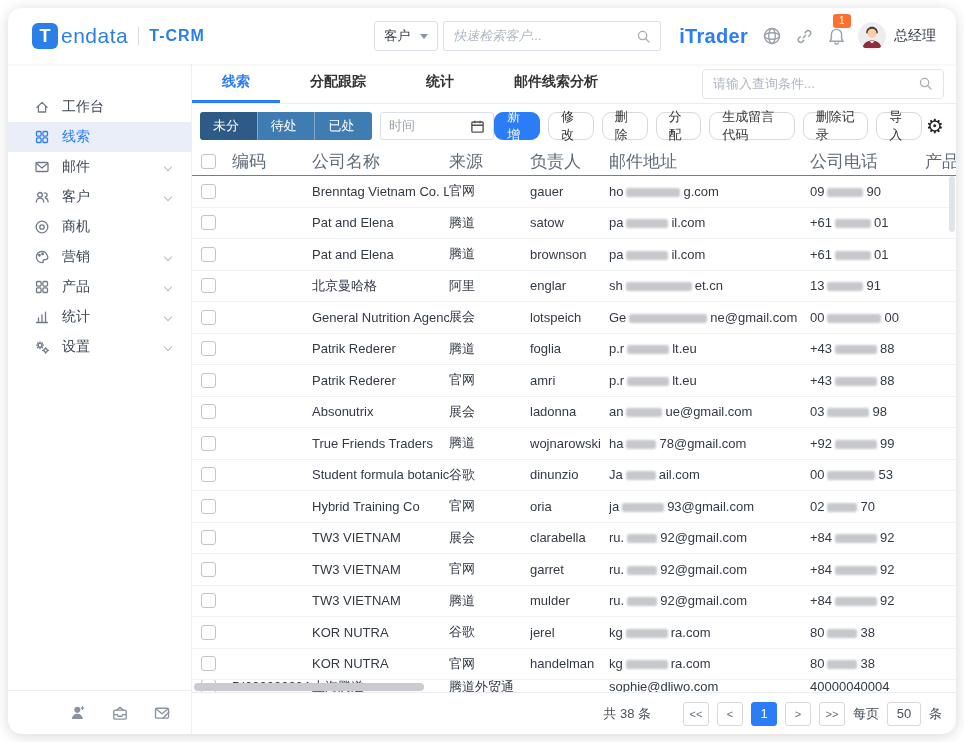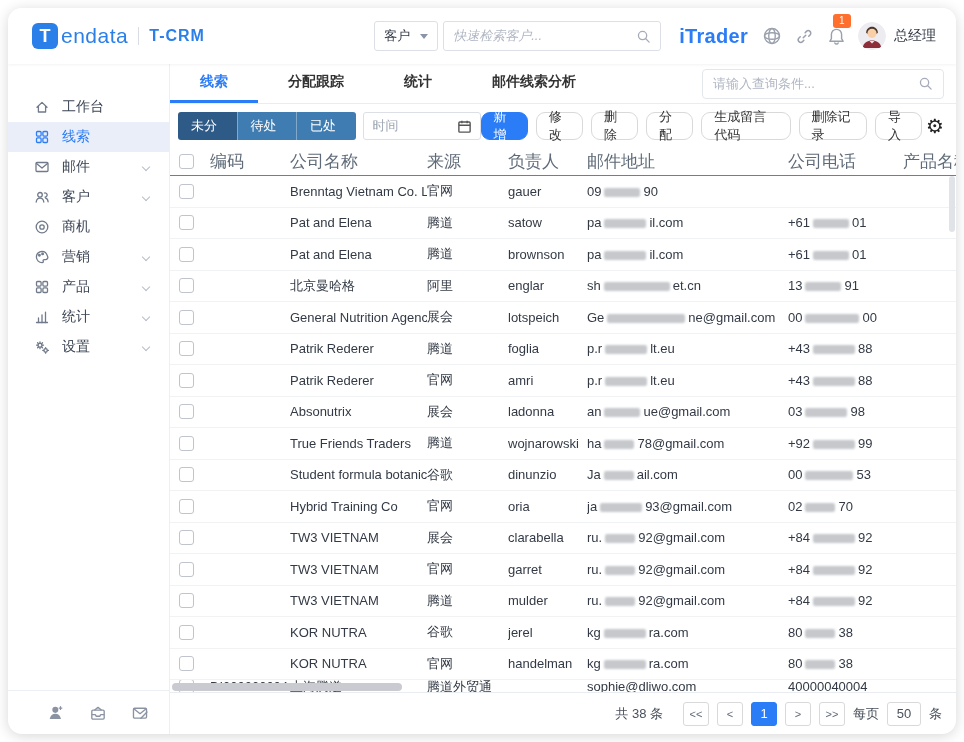--- a/index.html
+++ b/index.html
@@ -28,21 +28,21 @@
   .qsearch .ph{flex:1;font-size:13px;color:var(--ph);font-style:italic;}
   .itrader{color:var(--accent);font-weight:bold;font-size:20px;margin-left:18px;letter-spacing:.3px;}
   .hicons{display:flex;align-items:center;gap:14px;margin-left:14px;color:#9aa1ad;}
   .bellwrap{position:relative;}
   .nbadge{position:absolute;top:-13px;left:6px;background:var(--badge);color:#fff;font-size:10px;
           line-height:14px;padding:0 6px;border-radius:3px;}
   .avatar{width:28px;height:28px;border-radius:50%;overflow:hidden;margin-left:12px;flex:0 0 auto;}
   .role{font-size:14px;margin-left:8px;}
   
   .main{flex:1;display:flex;min-height:0;}
-  aside{width:162px;border-right:1px solid #eceff3;display:flex;flex-direction:column;padding-top:28px;}
+  aside{width:184px;border-right:1px solid #eceff3;display:flex;flex-direction:column;padding-top:28px;}
   .side-item{height:30px;display:flex;align-items:center;gap:12px;padding-left:26px;font-size:14px;
              color:#3c4555;cursor:pointer;flex:0 0 auto;}
   .side-item svg{flex:0 0 auto;color:#707a8a;}
   .side-item.active{background:#e9eef8;color:var(--accent);}
   .side-item.active svg{color:var(--accent);}
   .chev{width:6px;height:6px;border-right:1.4px solid #b6bcc8;border-bottom:1.4px solid #b6bcc8;
         transform:rotate(45deg);margin-left:auto;margin-right:20px;}
   .side-foot{margin-top:auto;border-top:1px solid #eceff3;height:44px;display:flex;align-items:center;
              justify-content:flex-end;gap:24px;padding-right:20px;color:#8b93a3;}
   .content{flex:1;display:flex;flex-direction:column;min-width:0;}
@@ -84,21 +84,21 @@
   .hscroll{position:absolute;left:2px;bottom:1px;width:230px;height:8px;background:#c9cbd0;border-radius:4px;}
   .vthumb{position:absolute;right:1px;top:0;width:6px;height:56px;background:#e0e3e8;border-radius:3px;}
   
   .pager{height:42px;border-top:1px solid var(--line);display:flex;align-items:center;
          justify-content:flex-end;gap:8px;padding-right:14px;font-size:13px;color:#4a515c;flex:0 0 auto;}
   .pbtn{min-width:26px;height:24px;padding:0 5px;border:1px solid var(--border);border-radius:3px;background:#fff;
         display:flex;align-items:center;justify-content:center;font-size:11px;color:#5f6b78;cursor:pointer;}
   .pbtn.cur{background:var(--accent);border-color:var(--accent);color:#fff;font-size:13px;}
   .ppbox{width:34px;height:24px;border:1px solid var(--border);border-radius:3px;display:flex;
          align-items:center;justify-content:center;font-size:13px;cursor:pointer;}
-  .total{margin-right:12px;}
+  .total{margin-right:24px;}
   svg{display:block;}
 </style>
 </head>
 <body>
 
 <div class="card">
   <header>
     <div class="logo">
       <span class="logo-mark">T</span>
       <span class="logo-text">endata</span>
@@ -324,20 +324,21 @@
 
       <div class="tbody" id="rows">
           <div class="trow grid">
             <div class="cell cb">
               <span class="checkbox"></span>
             </div>
             <div class="cell"></div>
             <div class="cell">Brenntag Vietnam Co. LTD</div>
             <div class="cell">官网</div>
             <div class="cell">gauer</div>
+            <span class="cell">ho<span class="redact" style="width: 54px;"></span>g.com</span>
             <span class="cell">09<span class="redact" style="width: 36px;"></span>90</span>
             <div class="cell"></div>
           </div>
           <div class="trow grid">
             <div class="cell cb">
               <span class="checkbox"></span>
             </div>
             <div class="cell"></div>
             <div class="cell">Pat and Elena</div>
             <div class="cell">腾道</div>

